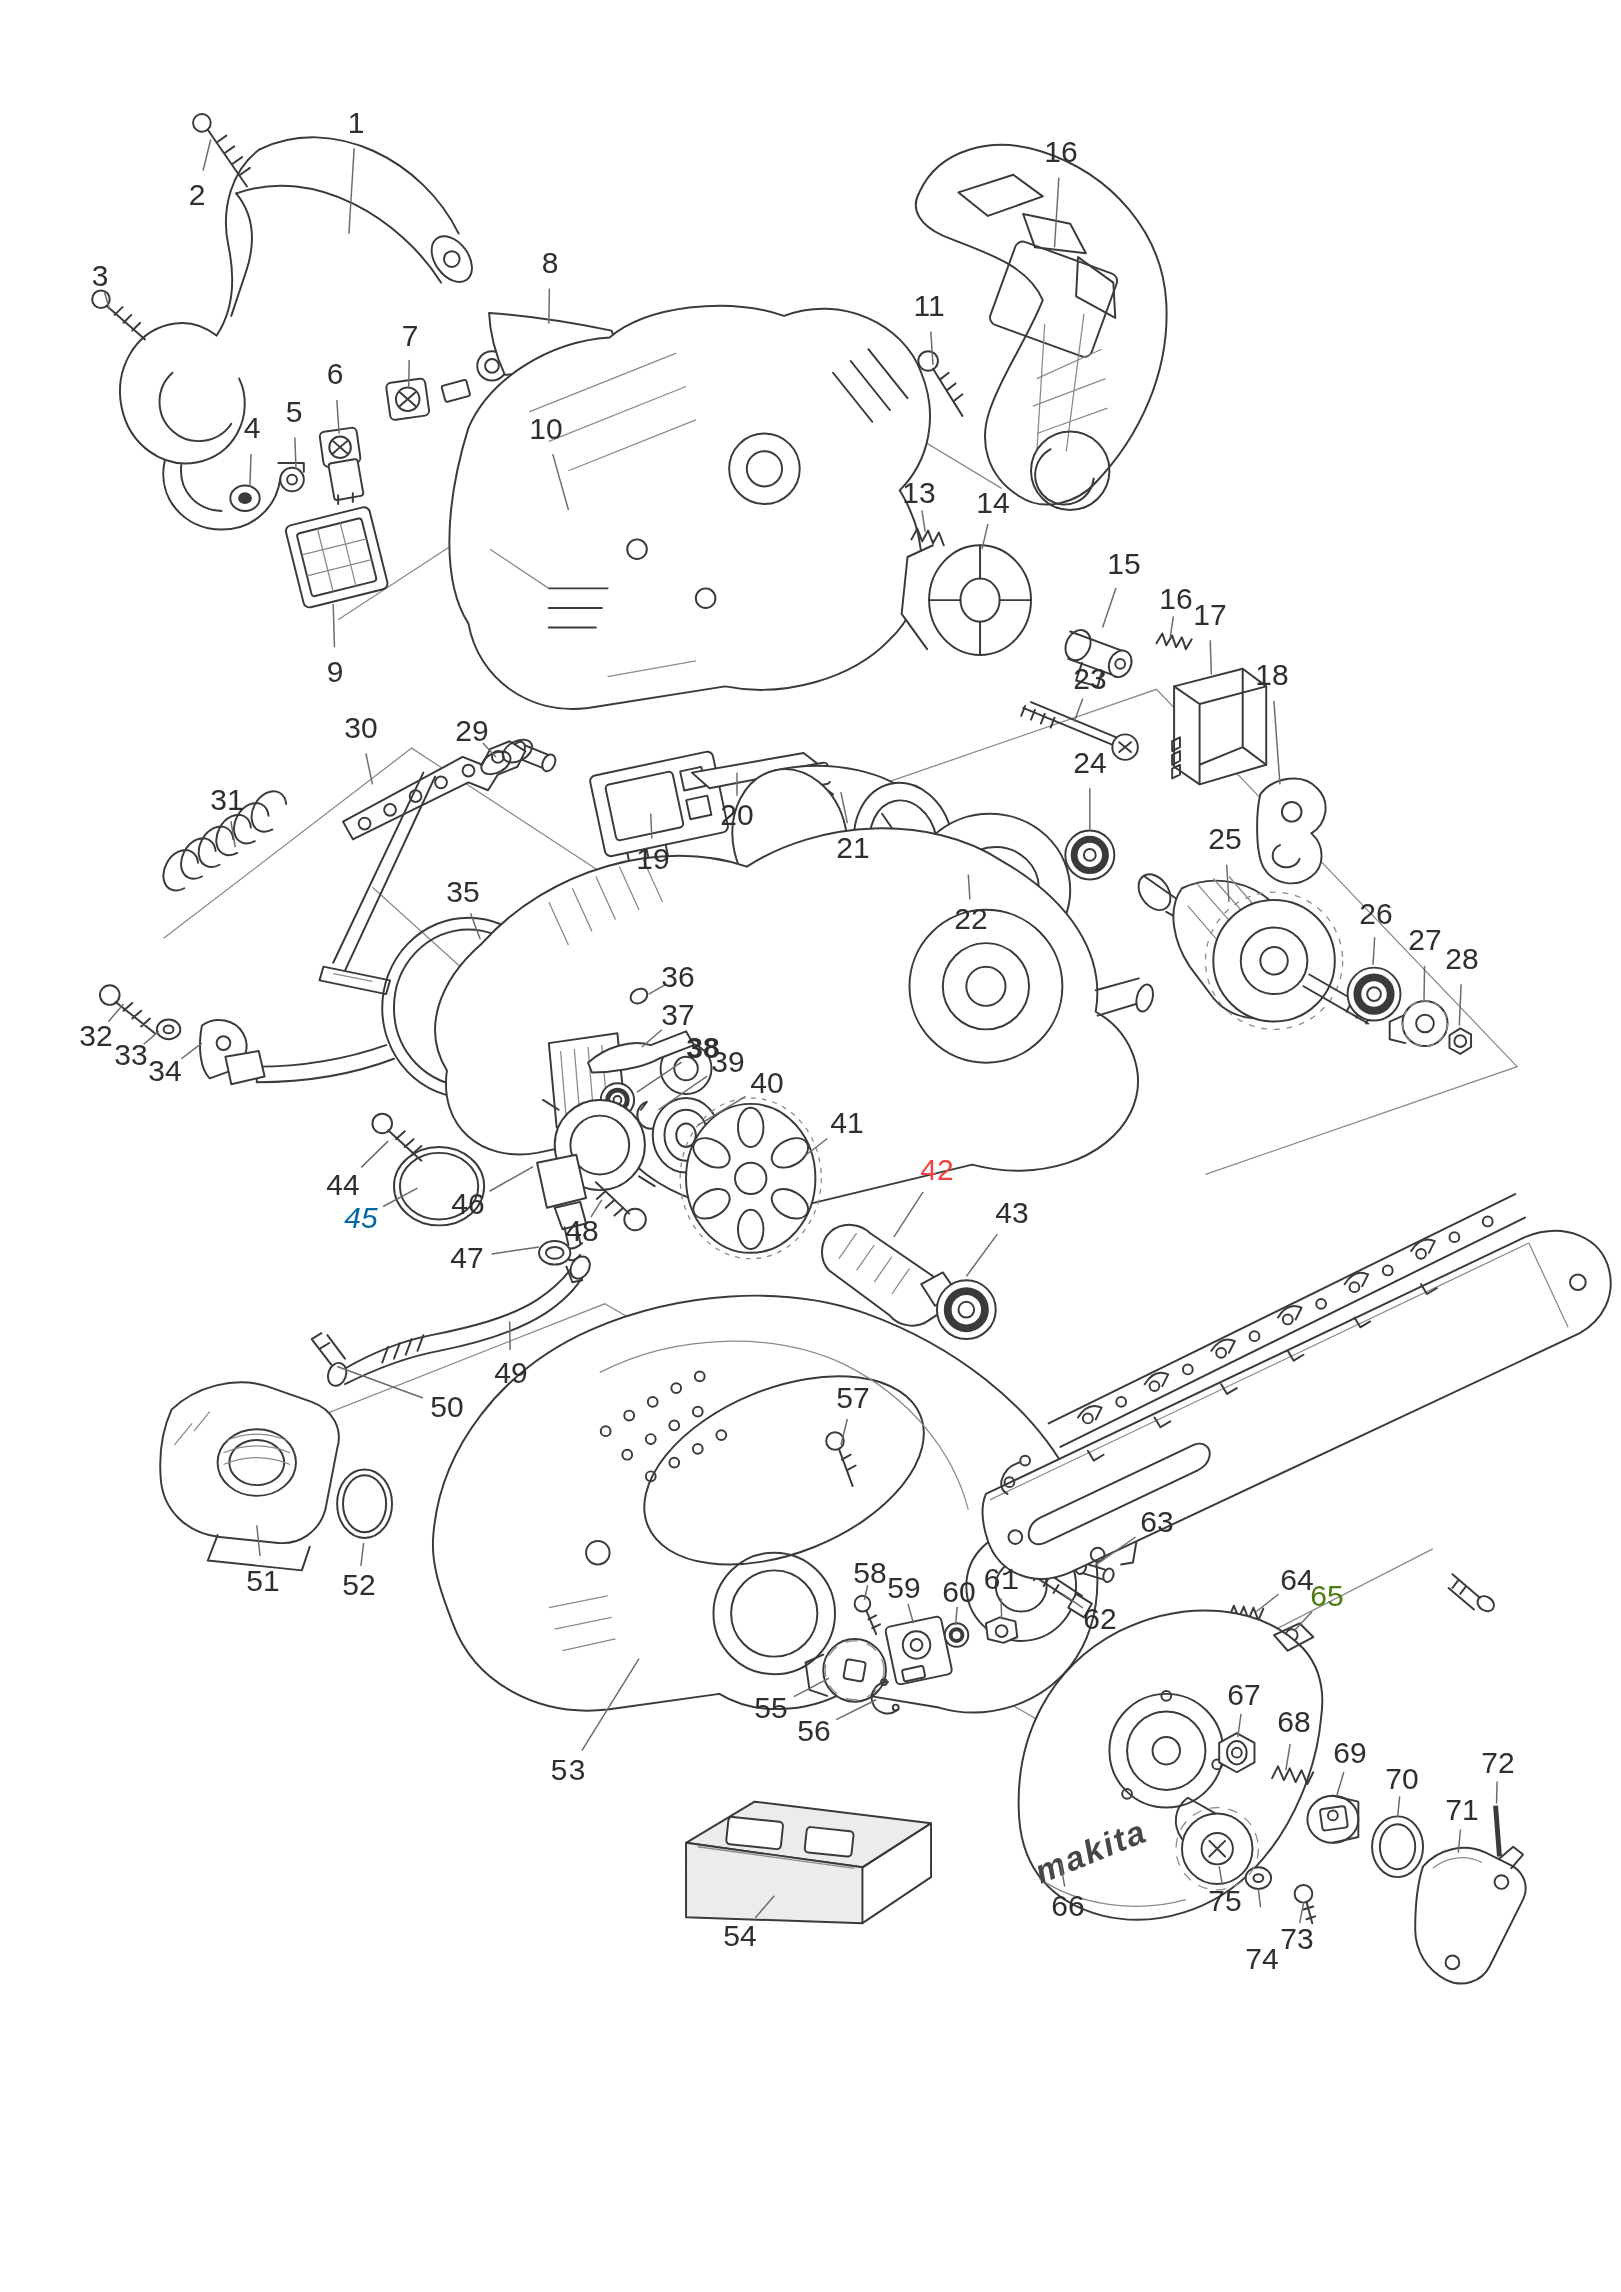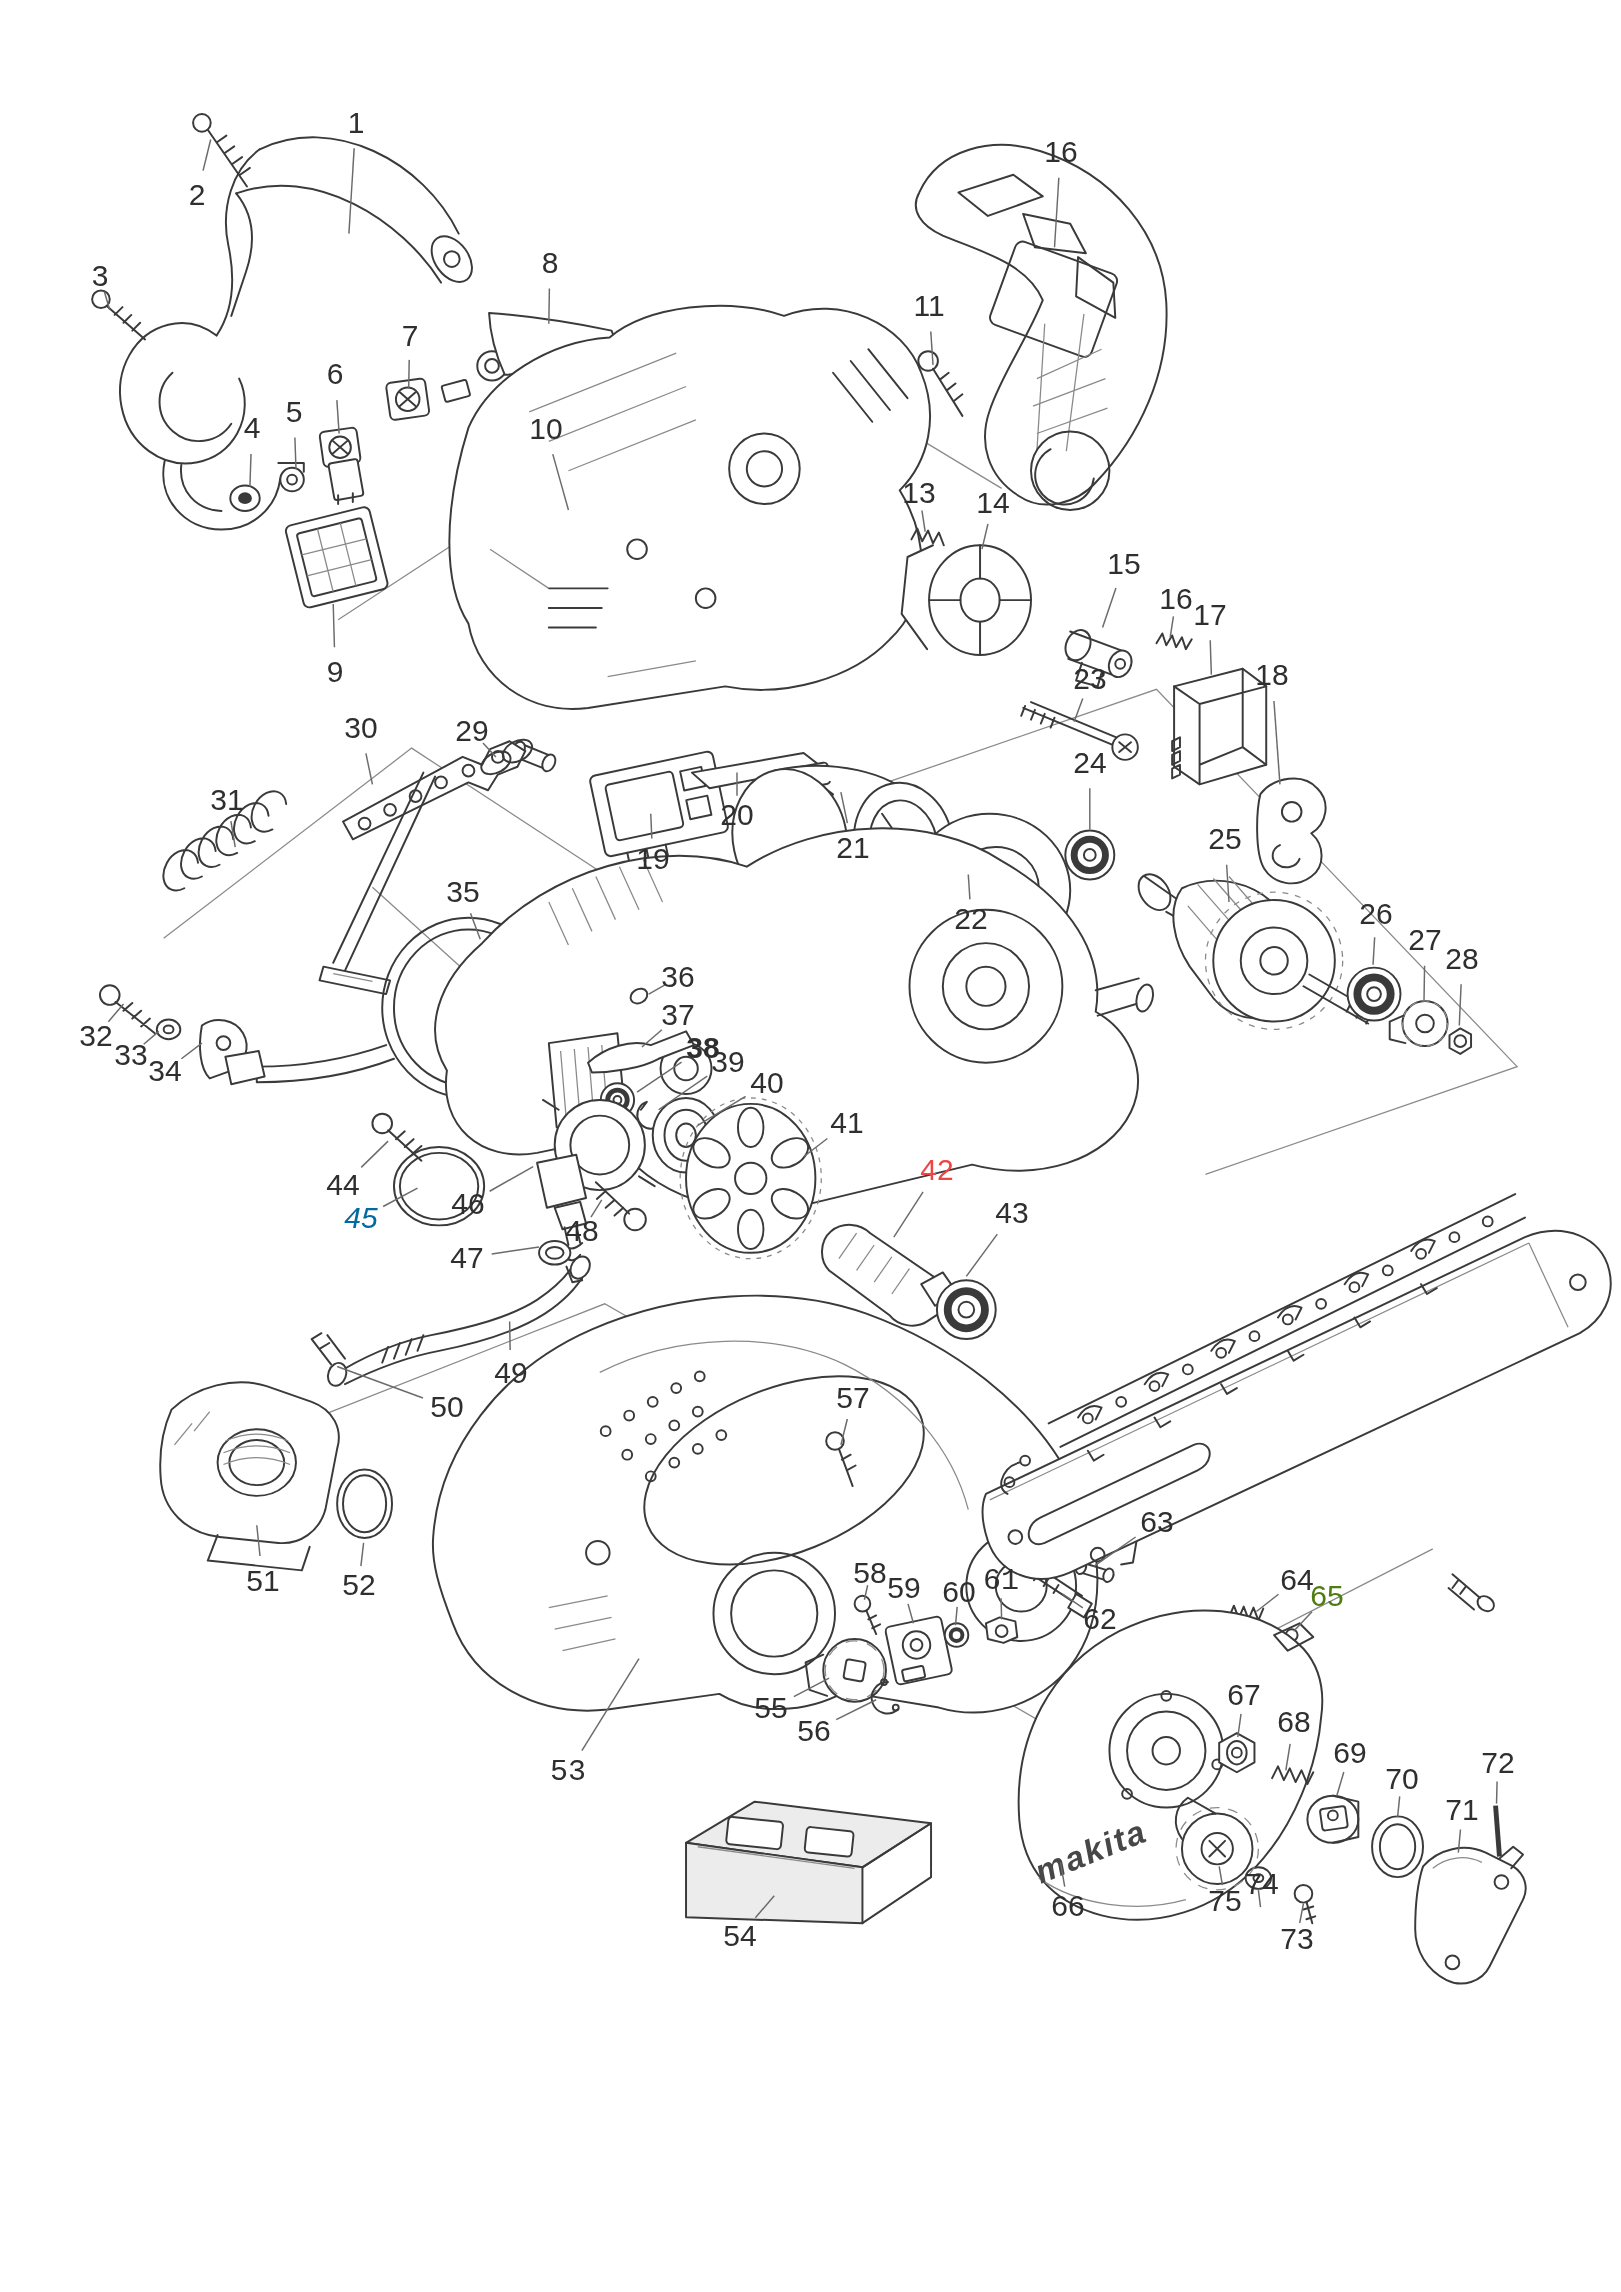--- a/index.html
+++ b/index.html
@@ -549,17 +549,17 @@
       <div class="part-label" style="left: 1297px; top: 1580px; color: rgb(47, 47, 47);">64</div>
       <div class="part-label" style="left: 1327px; top: 1596px; color: #4d7c0f;">65</div>
       <div class="part-label" style="left: 1068px; top: 1906px; color: rgb(47, 47, 47);">66</div>
       <div class="part-label" style="left: 1244px; top: 1695px; color: rgb(47, 47, 47);">67</div>
       <div class="part-label" style="left: 1294px; top: 1722px; color: rgb(47, 47, 47);">68</div>
       <div class="part-label" style="left: 1350px; top: 1753px; color: rgb(47, 47, 47);">69</div>
       <div class="part-label" style="left: 1402px; top: 1779px; color: rgb(47, 47, 47);">70</div>
       <div class="part-label" style="left: 1462px; top: 1810px; color: rgb(47, 47, 47);">71</div>
       <div class="part-label" style="left: 1498px; top: 1763px; color: rgb(47, 47, 47);">72</div>
       <div class="part-label" style="left: 1297px; top: 1939px; color: rgb(47, 47, 47);">73</div>
-      <div class="part-label" style="left: 1262px; top: 1884px; color: rgb(47, 47, 47);">74</div>
+      <div class="part-label" style="left: 1262px; top: 1959px; color: rgb(47, 47, 47);">74</div>
       <div class="part-label" style="left: 1225px; top: 1901px; color: rgb(47, 47, 47);">75</div>
     </div>
 </div>
 
 
 </body></html>

